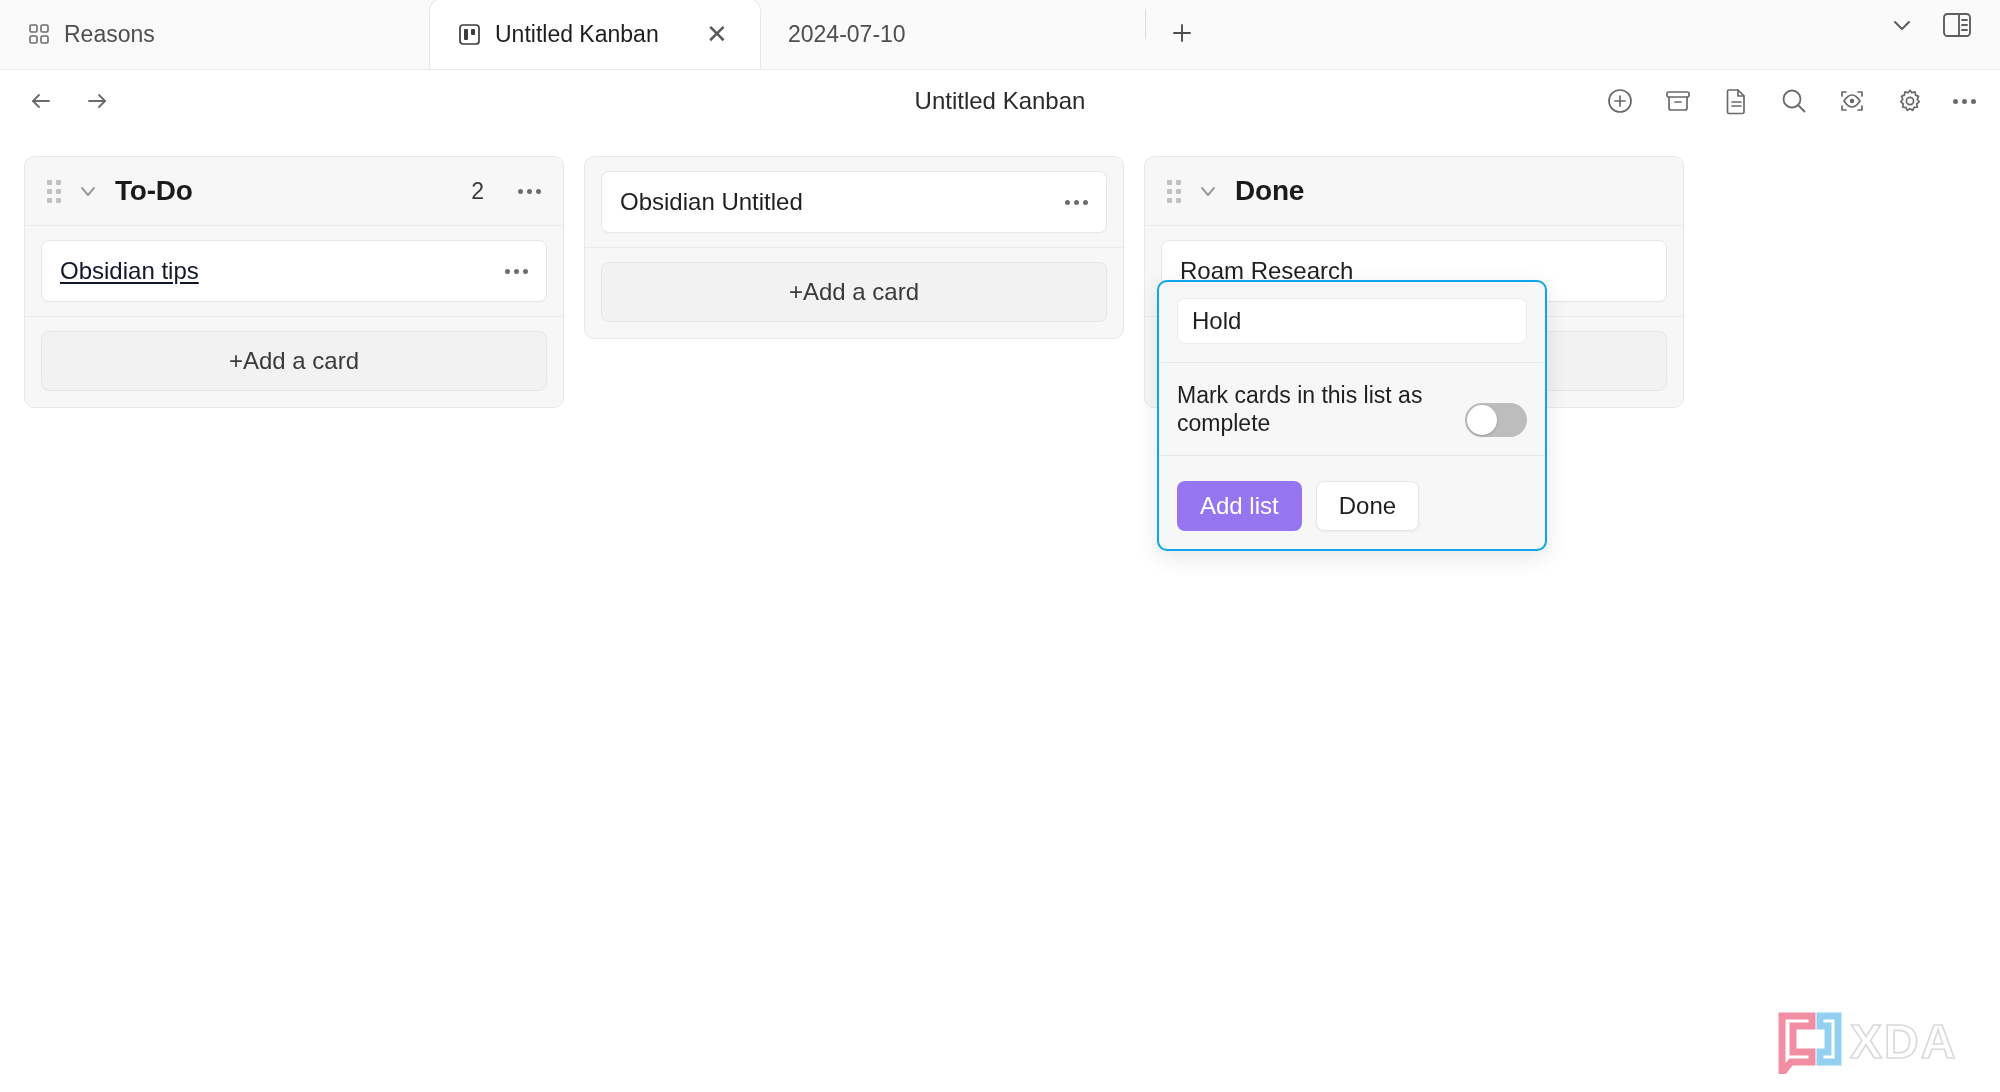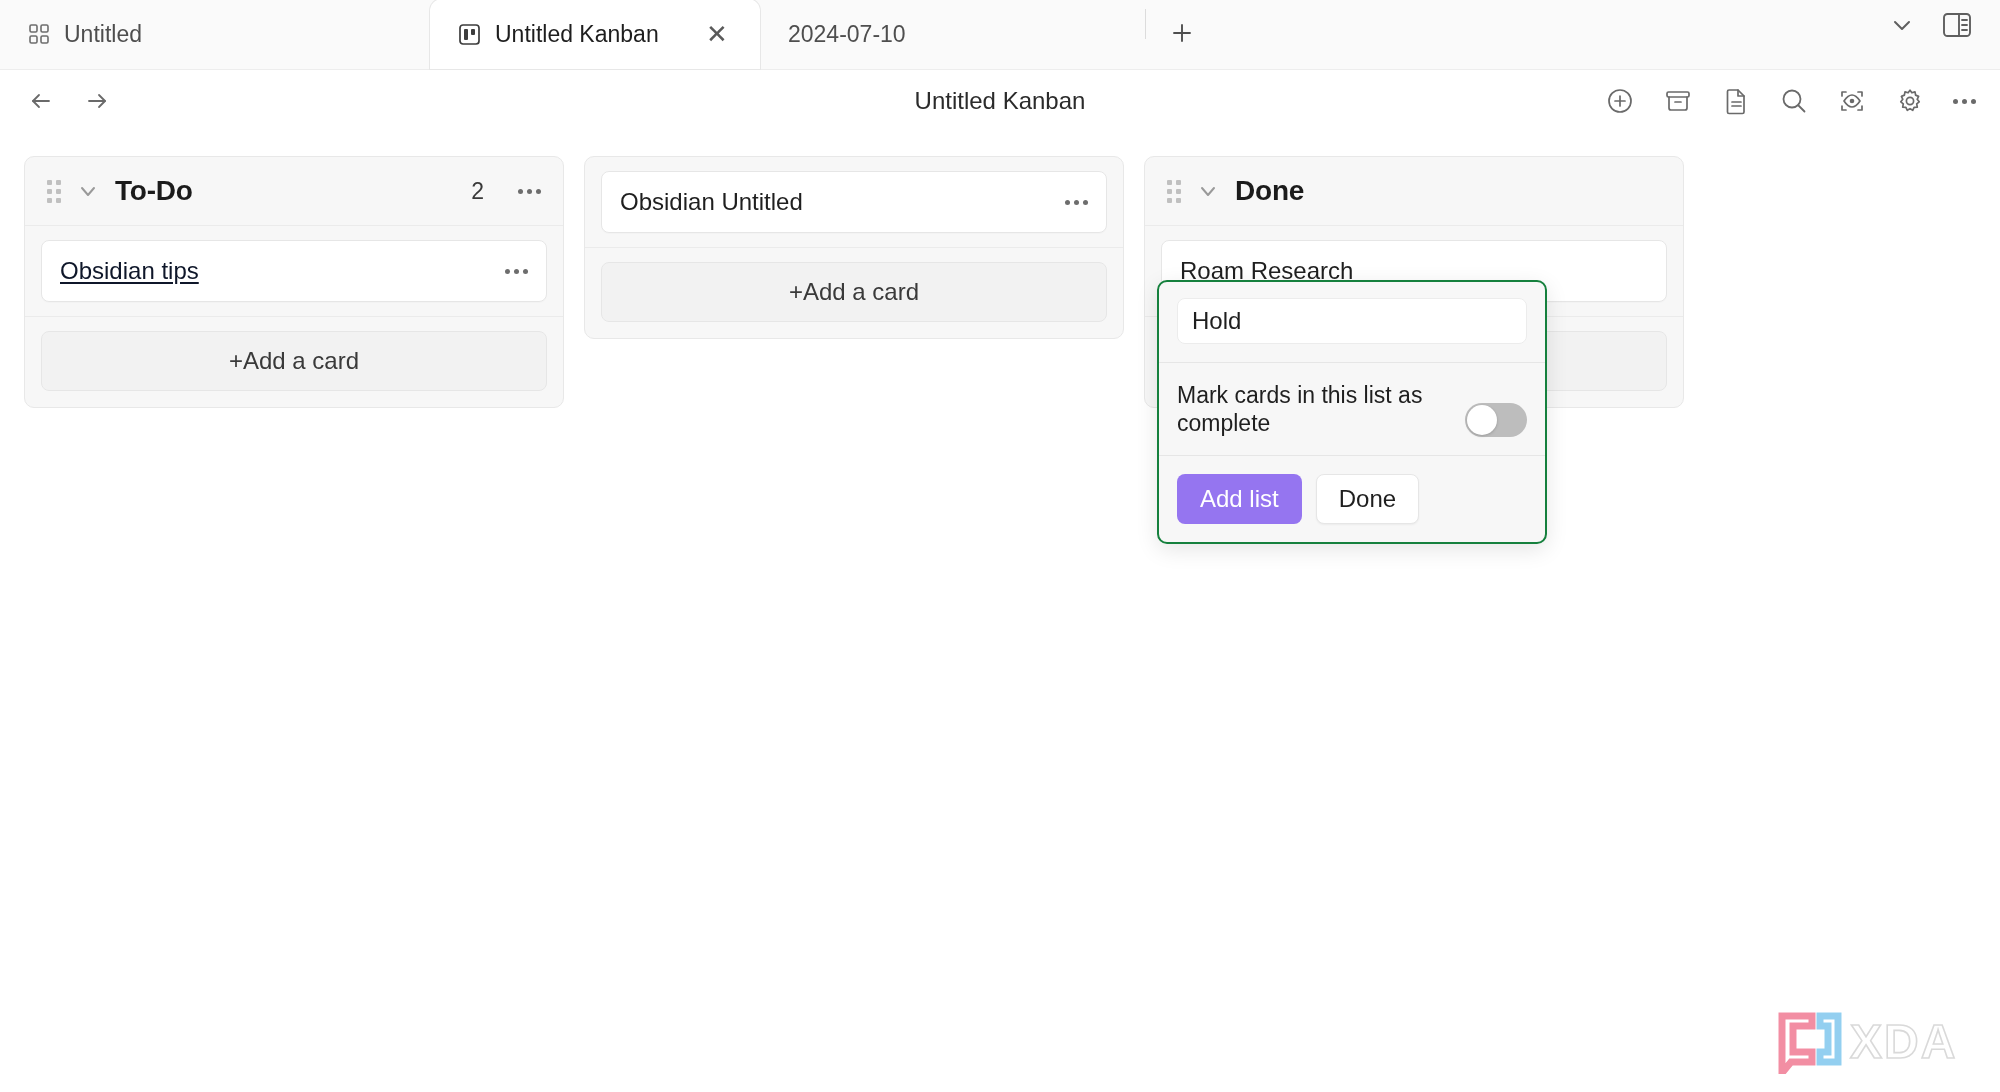--- a/index.html
+++ b/index.html
@@ -194,21 +194,21 @@
     color: #3a3a3a;
   }
 
   
   .popup {
     position: absolute;
     left: 1157px;
     top: 148px;
     width: 390px;
     background: #f7f7f7;
-    border: 2px solid #15803d;
+    border: 2px solid #0ea5e9;
     border-radius: 10px;
     box-shadow: 0 6px 22px rgba(0,0,0,0.10);
     z-index: 40;
     overflow: hidden;
   }
   .popup-inputwrap { padding: 16px 18px 18px 18px; border-bottom: 1px solid #e6e6e6; }
   .popup-input {
     width: 100%;
     height: 46px;
     background: #ffffff;
@@ -256,20 +256,21 @@
     height: 50px;
     border-radius: 8px;
     font-size: 24px;
     font-family: "Liberation Sans", sans-serif;
     display: inline-flex;
     align-items: center;
     justify-content: center;
     padding: 0 22px;
     border: 1px solid transparent;
     cursor: pointer;
+    margin-top: 7px;
   }
   .btn-primary { background: #9575f0; color: #ffffff; }
   .btn-secondary { background: #ffffff; color: #1f1f1f; border-color: #e6e6e6; box-shadow: 0 1px 2px rgba(0,0,0,0.05); }
 
   
   .watermark {
     position: absolute;
     right: 28px;
     bottom: 18px;
     display: flex;
@@ -287,21 +288,21 @@
 
     <div class="tab inactive">
       <span class="tab-icon">
         <svg width="22" height="22" viewBox="0 0 22 22" fill="none" stroke="#6d6d6d" stroke-width="1.6">
           <rect x="2" y="2" width="7" height="7" rx="1.4"></rect>
           <rect x="13" y="2" width="7" height="7" rx="1.4"></rect>
           <rect x="2" y="13" width="7" height="7" rx="1.4"></rect>
           <rect x="13" y="13" width="7" height="7" rx="1.4"></rect>
         </svg>
       </span>
-      <span class="tab-label">Untitled</span>
+      <span class="tab-label">Reasons</span>
     </div>
 
     <div class="tab active">
       <span class="tab-icon">
         <svg width="23" height="23" viewBox="0 0 23 23" fill="none" stroke="#3d3d3d" stroke-width="1.7">
           <rect x="2" y="2" width="19" height="19" rx="3"></rect>
           <rect x="6" y="6" width="4" height="11" rx="1" fill="#3d3d3d" stroke="none"></rect>
           <rect x="13" y="6" width="4" height="6" rx="1" fill="#3d3d3d" stroke="none"></rect>
         </svg>
       </span>

